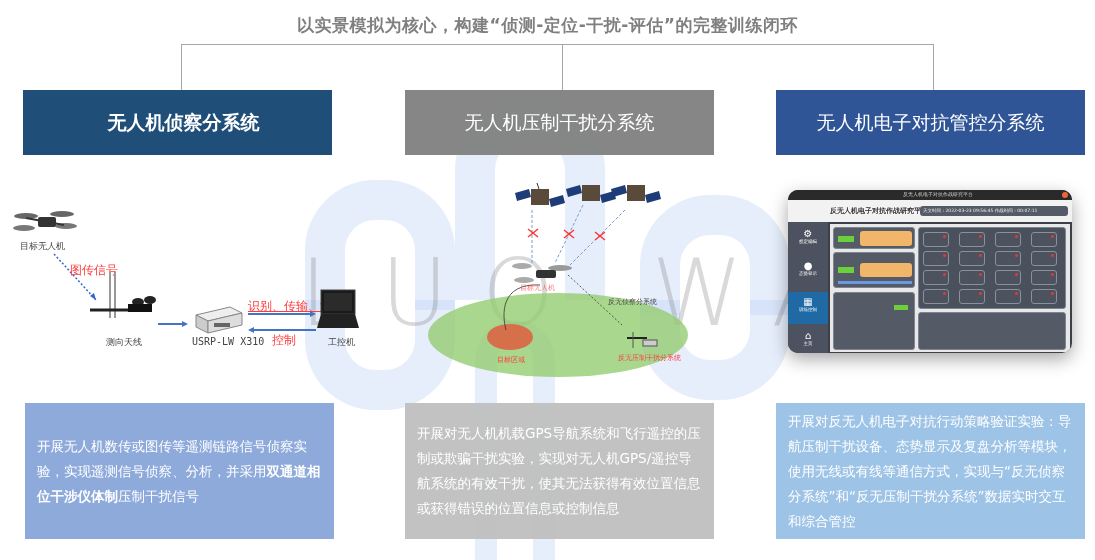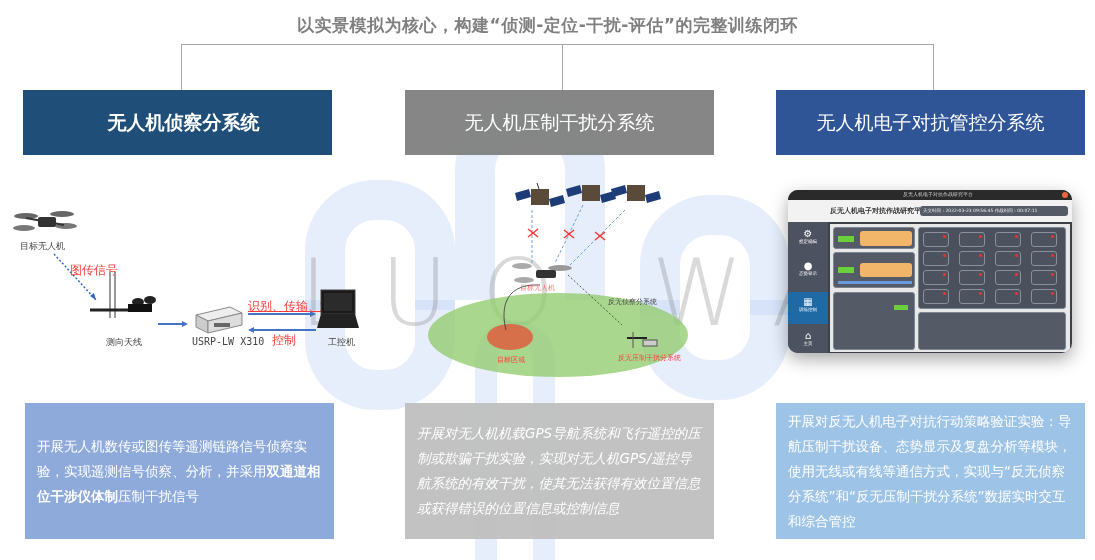--- a/index.html
+++ b/index.html
@@ -202,18 +202,18 @@
         <div class="mini" style="left:76px;top:61px;"></div>
         <div class="mini" style="left:112px;top:61px;"></div>
     </div>
     <div class="card" style="left:88px;top:88px;width:148px;height:38px;"></div>
   </div>
 </div>
 
 <div class="abs desc" style="left:25px;top:403px;width:309px;height:136px;background:#8eaadb;">
   <p><span>开展无人机数传或图传等遥测链路信号侦察实验，实现遥测信号侦察、分析，并采用</span><b>双通道相位干涉仪体制</b><span>压制干扰信号</span></p>
 </div>
-<div class="abs desc" style="left:405px;top:403px;width:309px;height:136px;background:rgba(191,191,191,0.95);font-style:italic;">
+<div class="abs desc" style="left:405px;top:403px;width:309px;height:136px;background:rgba(191,191,191,0.95);">
   <p>开展对无人机机载GPS导航系统和飞行遥控的压制或欺骗干扰实验，实现对无人机GPS/遥控导航系统的有效干扰，使其无法获得有效位置信息或获得错误的位置信息或控制信息</p>
 </div>
 <div class="abs desc" style="left:776px;top:403px;width:309px;height:136px;background:#9dc3e6;">
   <p>开展对反无人机电子对抗行动策略验证实验：导航压制干扰设备、态势显示及复盘分析等模块，使用无线或有线等通信方式，实现与“反无侦察分系统”和“反无压制干扰分系统”数据实时交互和综合管控</p>
 </div>
 
 </body></html>

